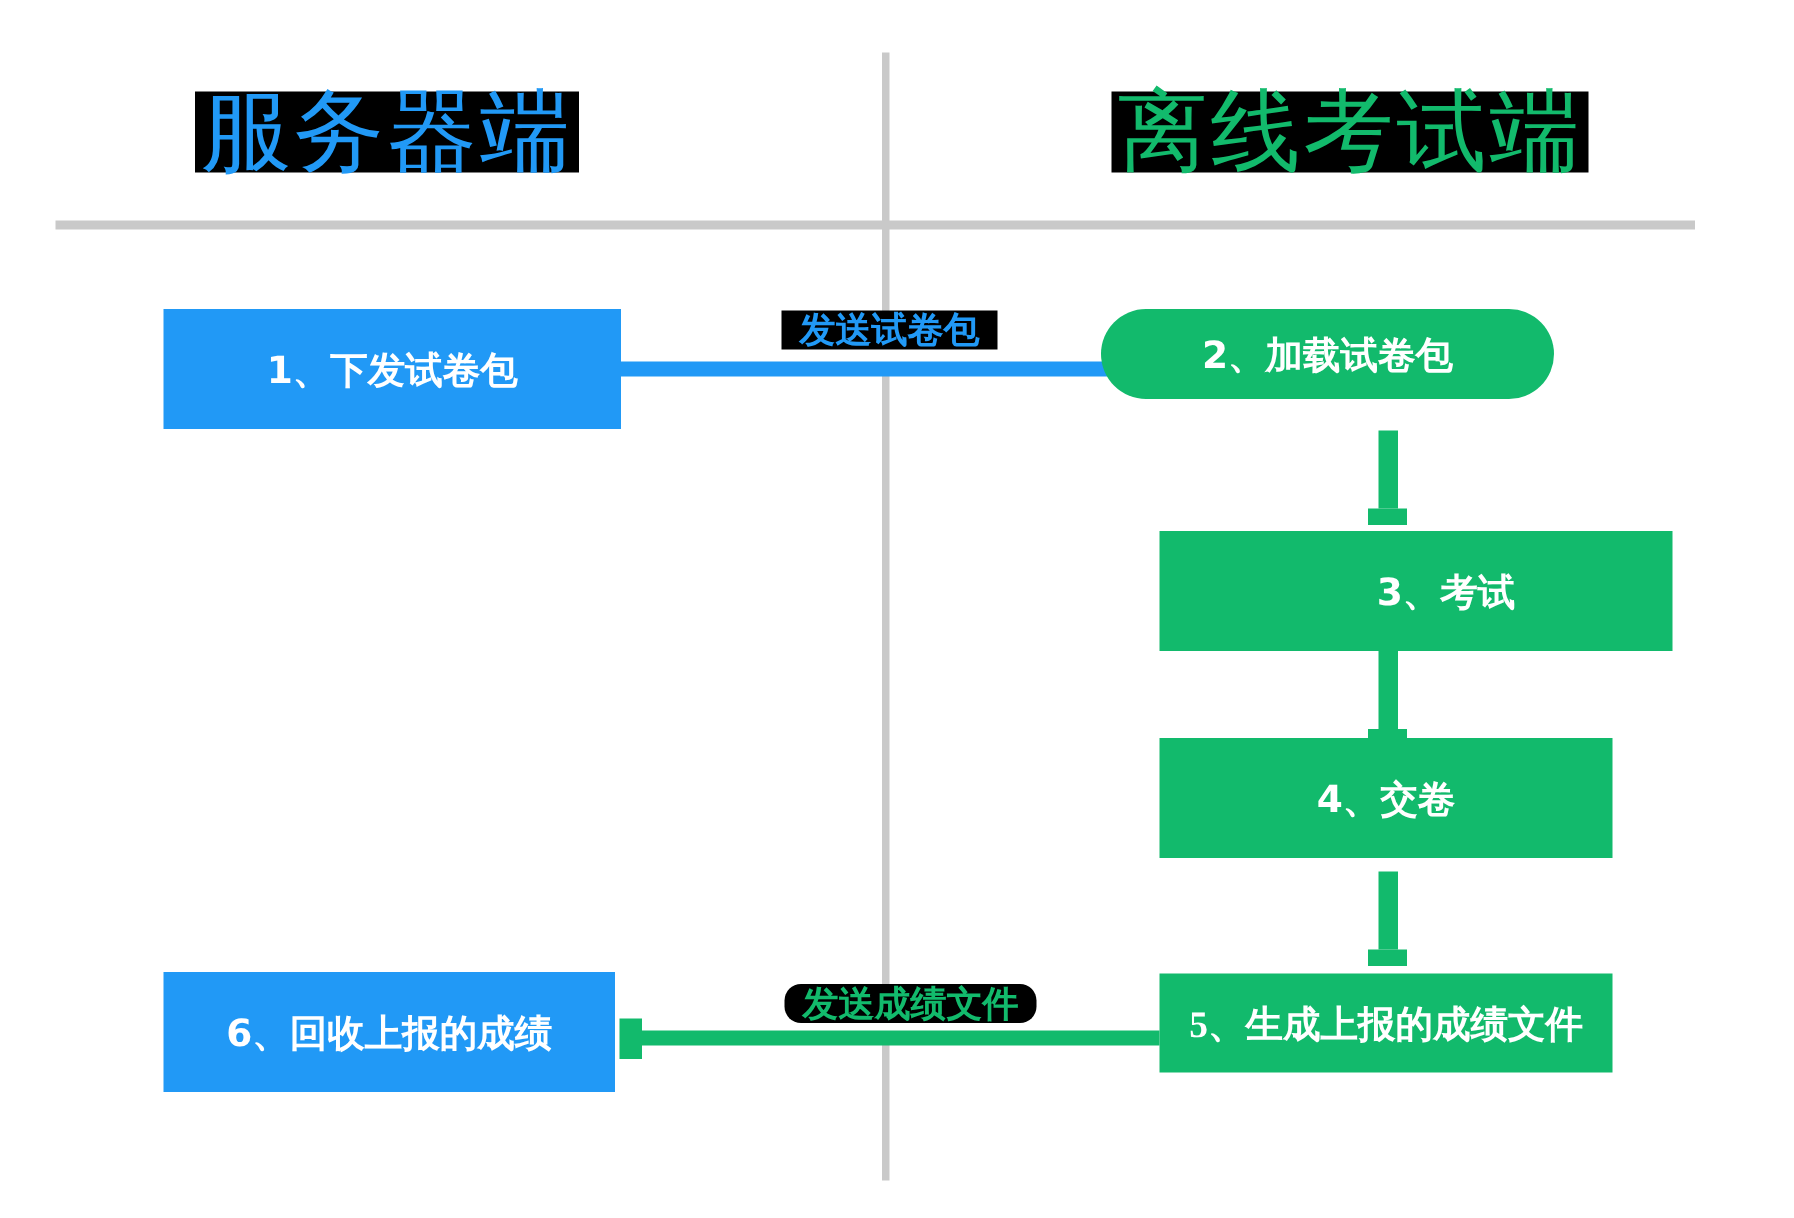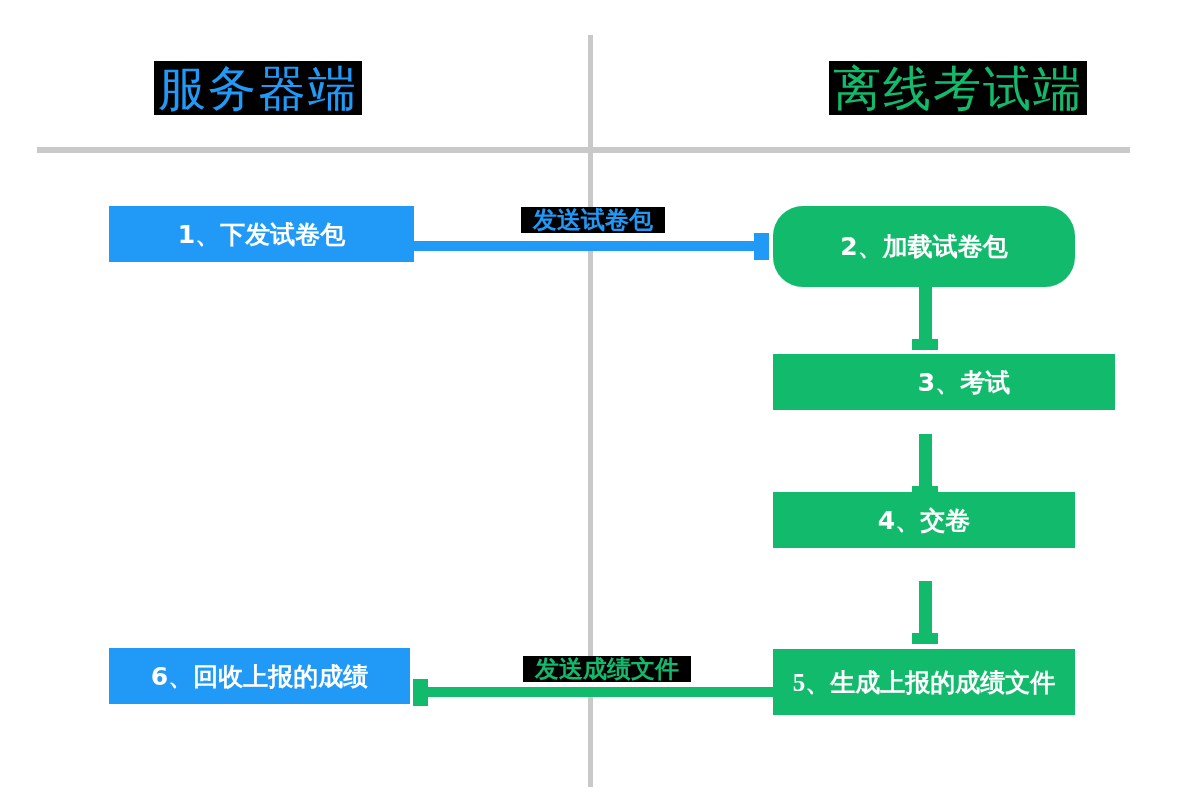--- a/index.html
+++ b/index.html
@@ -40,47 +40,47 @@
   }
 
   
   .col-title {
     position: absolute;
     top: 61px;
     height: 54px;
     line-height: 54px;
     padding: 0 4px;
     background: var(--label_bg, #000000);
-    font-size: 48px;
+    font-size: 60px;
     font-weight: 400;
     letter-spacing: 2px;
     white-space: nowrap;
     transform: translateX(-50%);
     z-index: 3;
   }
   .col-title.server { left: 258px; color: var(--blue, #2199f6); }
-  .col-title.offline { left: 958px; color: var(--green, #12ba6c); }
+  .col-title.offline { left: 900px; color: var(--green, #12ba6c); }
 
   
   .node {
     position: absolute;
-    height: 56px;
+    height: 80px;
     display: flex;
     align-items: center;
     justify-content: center;
     color: var(--node_text, #ffffff);
     font-size: 25px;
     font-weight: bold;
     white-space: nowrap;
     z-index: 4;
   }
   .node.blue { background: var(--blue, #2199f6); }
   .node.green { background: var(--green, #12ba6c); }
   .node-1 { left: 109px; top: 206px; width: 305px; }
-  .node-2 { left: 773px; top: 206px; width: 302px; height: 81px; border-radius: 30px; }
+  .node-2 { left: 734px; top: 206px; width: 302px; height: 60px; border-radius: 30px; }
   .node-3 { left: 773px; top: 354px; width: 302px; padding-left: 40px; }
   .node-4 { left: 773px; top: 492px; width: 302px; }
   .node-5 { left: 773px; top: 649px; width: 302px; height: 66px; font-family: Liberation Serif, serif; }
   .node-6 { left: 109px; top: 648px; width: 301px; text-align: center; }
 
   
   .mask {
     position: absolute;
     background: var(--background, #ffffff);
     z-index: 2;
@@ -116,21 +116,21 @@
     line-height: 26px;
     padding: 0 12px;
     background: var(--label_bg, #000000);
     font-size: 24px;
     font-weight: bold;
     white-space: nowrap;
     transform: translateX(-50%);
     z-index: 4;
   }
   .edge-label.blue { color: var(--blue, #2199f6); left: 593px; top: 207px; }
-  .edge-label.green { color: var(--green, #12ba6c); left: 607px; top: 656px; }
+  .edge-label.green { color: var(--green, #12ba6c); left: 607px; top: 656px; border-radius: 11px; }
 
   
   .vconn {
     position: absolute;
     left: 919px;
     width: 13px;
     height: 52px;
     background: var(--green, #12ba6c);
     z-index: 3;
   }

